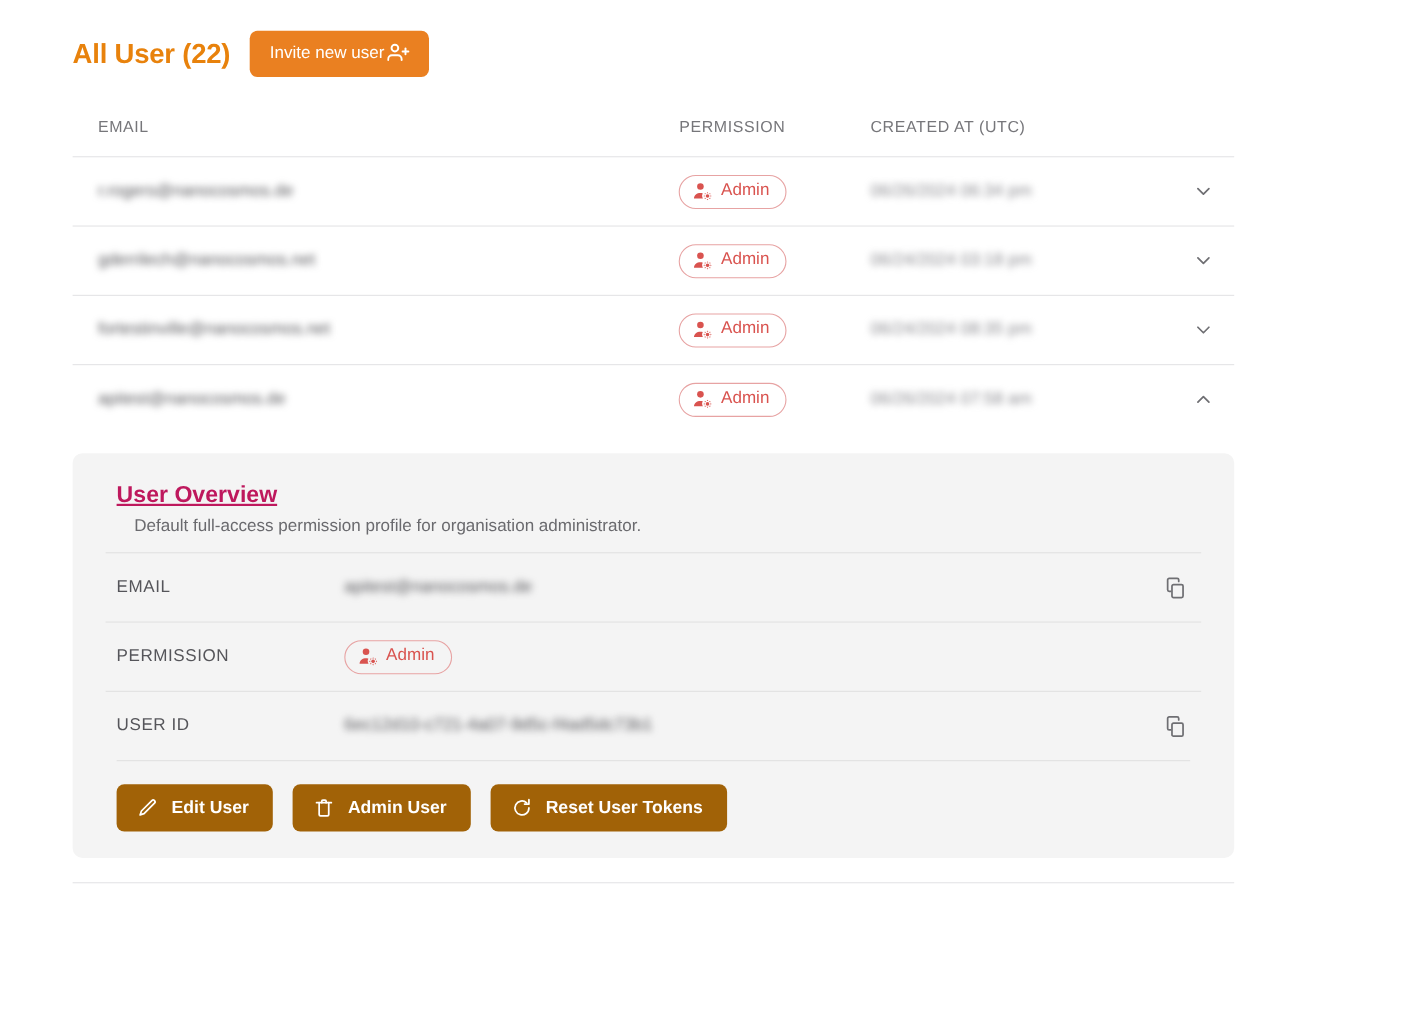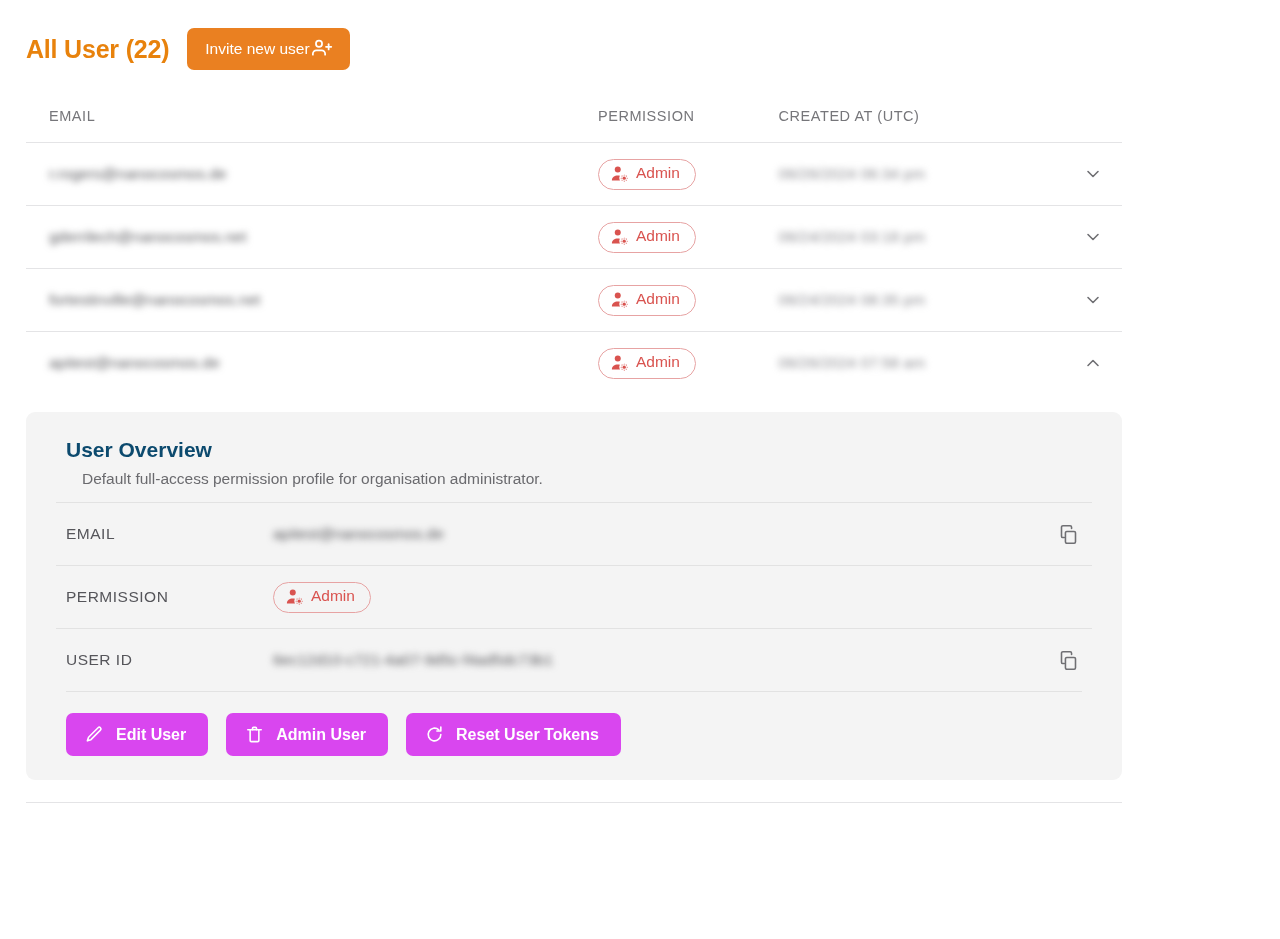--- a/index.html
+++ b/index.html
@@ -15,20 +15,21 @@
   }
   .page-card {
     position: absolute;
     left: 0; top: 0;
     width: 1148px;
     height: 939px;
     background: #ffffff;
     border-top-left-radius: 18px;
     border-top-right-radius: 18px;
     box-sizing: border-box;
+    padding-left: 40px;
   }
 
   
   .header-row {
     display: flex;
     align-items: center;
     gap: 18px;
     padding: 26px 0 0 26px;
     height: 46px;
   }
@@ -124,22 +125,23 @@
   .overview-panel {
     margin: 18px 26px 0 26px;
     background: #f4f4f4;
     border-radius: 9px;
     padding: 26px 30px 24px 30px;
     box-sizing: border-box;
   }
   .panel-title {
     font-size: 21px;
     font-weight: bold;
-    color: #0c4a6e;
+    color: #be185d;
     margin: 0 0 8px 10px;
+    text-decoration: underline;
   }
   .panel-sub {
     font-size: 15.5px;
     color: #6a6a6e;
     margin: 0 0 14px 26px;
   }
   .detail-row {
     display: flex;
     align-items: center;
     height: 62px;
@@ -176,21 +178,21 @@
     display: flex;
     gap: 18px;
     border-top: 1px solid #e2e2e2;
     padding-top: 21px;
     margin: 0 10px;
   }
   .action-btn {
     display: inline-flex;
     align-items: center;
     gap: 12px;
-    background: #d946ef;
+    background: #a16207;
     color: #ffffff;
     border: none;
     border-radius: 7px;
     padding: 12px 22px 12px 19px;
     font-size: 16px;
     font-weight: bold;
     font-family: "Liberation Sans", sans-serif;
     cursor: pointer;
     line-height: 1;
     white-space: nowrap;

